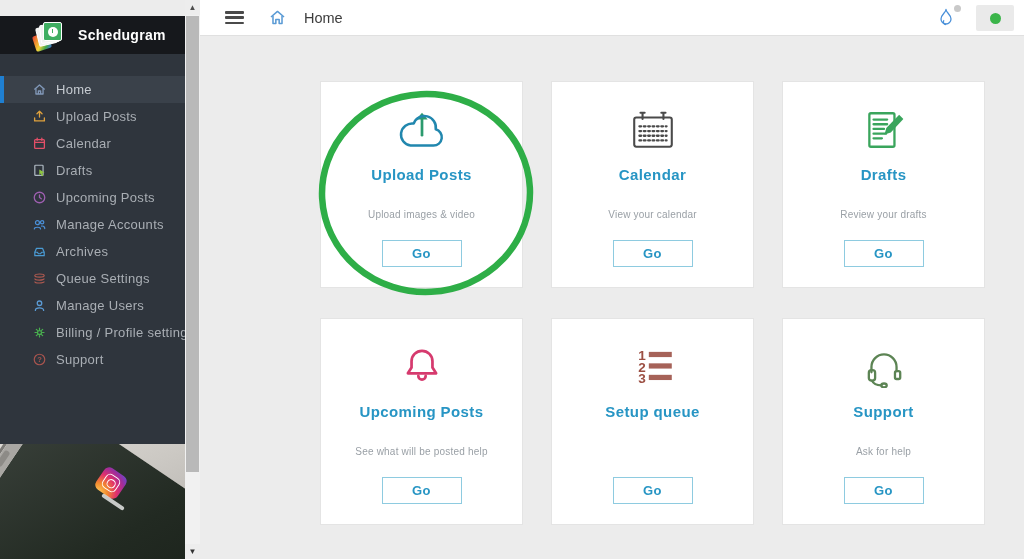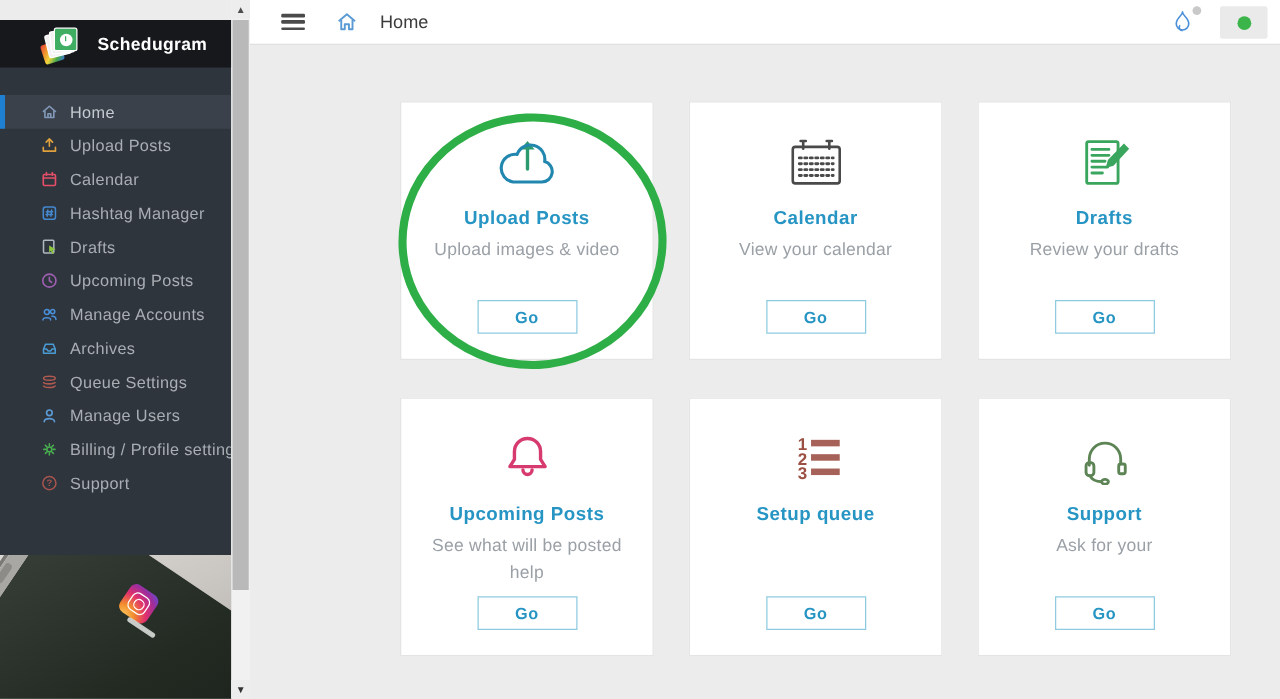--- a/index.html
+++ b/index.html
@@ -108,21 +108,21 @@
   .content { position:absolute; left:200px; top:36px; width:824px; height:523px; background:#ececec; }
   .card {
     position:absolute; width:203px; height:207px;
     background:#ffffff; border:1px solid #e4e4e4;
     text-align:center;
   }
   .card.p0 { left:120px; top:45px; } .card.p1 { left:351px; top:45px; } .card.p2 { left:582px; top:45px; }
   .card.p3 { left:120px; top:282px; } .card.p4 { left:351px; top:282px; } .card.p5 { left:582px; top:282px; }
   .card-icon { height:52px; margin-top:22px; display:flex; align-items:center; justify-content:center; }
   .card-title { margin-top:10px; font-size:15px; font-weight:bold; color:#2795c4; letter-spacing:0.4px; }
-  .card-desc { margin-top:6px; padding:0 20px; font-size:14px; line-height:1.5; color:#9aa0a6; letter-spacing:0.2px; }
+  .card-desc { margin-top:24px; padding:0 20px; font-size:10px; line-height:1.5; color:#9aa0a6; letter-spacing:0.2px; }
   .go-btn {
     position:absolute; bottom:20px; left:50%; transform:translateX(-50%);
     width:80px; height:27px; background:#ffffff; border:1px solid #8ecbe0;
     color:#2795c4; font-weight:bold; font-size:13px; font-family:"Liberation Sans",sans-serif;
     cursor:pointer; letter-spacing:0.5px;
   }
   .annotation { position:absolute; left:0; top:0; width:824px; height:523px; pointer-events:none; }
 </style>
 </head>
 <body>
@@ -167,29 +167,20 @@
     <div class="nav-item">
       <span class="nav-icon ic-cal">
         <svg viewBox="0 0 16 16" fill="none" stroke="currentColor" stroke-width="1.4" stroke-linecap="round">
             <rect x="2.8" y="3.8" width="10.4" height="9.4" rx="1"></rect>
             <path d="M2.8 6.8 H13.2 M5.5 2.2 V4.5 M10.5 2.2 V4.5"></path>
           </svg>
       </span>
       <span class="nav-label">Calendar</span>
     </div>
 
-    <div class="nav-item">
-      <span class="nav-icon ic-hash">
-        <svg viewBox="0 0 16 16" fill="none" stroke="currentColor" stroke-width="1.3" stroke-linecap="round">
-            <rect x="2.8" y="2.8" width="10.4" height="10.4" rx="2"></rect>
-            <path d="M6.7 5.4 L6.1 10.6 M9.9 5.4 L9.3 10.6 M5.4 6.9 H10.8 M5.2 9.1 H10.6"></path>
-          </svg>
-      </span>
-      <span class="nav-label">Hashtag Manager</span>
-    </div>
 
     <div class="nav-item">
       <span class="nav-icon ic-drafts">
         <svg viewBox="0 0 16 16" fill="none">
             <rect x="3" y="2.4" width="8.8" height="10.8" rx="0.8" stroke="currentColor" stroke-width="1.3"></rect>
             <path d="M7.8 6.8 L13.4 10 L10.7 10.6 L12 13.3 L10.6 14 L9.3 11.3 L7.8 12.7 Z" fill="#8dc63f"></path>
           </svg>
       </span>
       <span class="nav-label">Drafts</span>
     </div>
@@ -382,20 +373,20 @@
     <div class="card-icon">
       <svg width="46" height="42" viewBox="0 0 44 40" fill="none" stroke="#5c8454" stroke-width="2.2" stroke-linecap="round">
         <path d="M10 25 v-5 a12 12 0 0 1 24 0 v4"></path>
         <rect x="7.5" y="23" width="6" height="10" rx="2.5"></rect>
         <rect x="32.5" y="24" width="5" height="7.5" rx="1.5"></rect>
         <path d="M10.5 33 c1.5 3.5 5.5 4.5 9 4.6"></path>
         <ellipse cx="22" cy="37.6" rx="2.6" ry="1.8"></ellipse>
       </svg>
     </div>
     <div class="card-title">Support</div>
-    <div class="card-desc">Ask for your</div>
+    <div class="card-desc">Ask for help</div>
     <button class="go-btn">Go</button>
   </div>
 
   <svg class="annotation" viewBox="0 0 824 523">
     <ellipse cx="226" cy="157" rx="104" ry="99" fill="none" stroke="#2eae47" stroke-width="6.5" transform="rotate(-3 226 157)"></ellipse>
   </svg>
 </div>
 
 </body></html>

